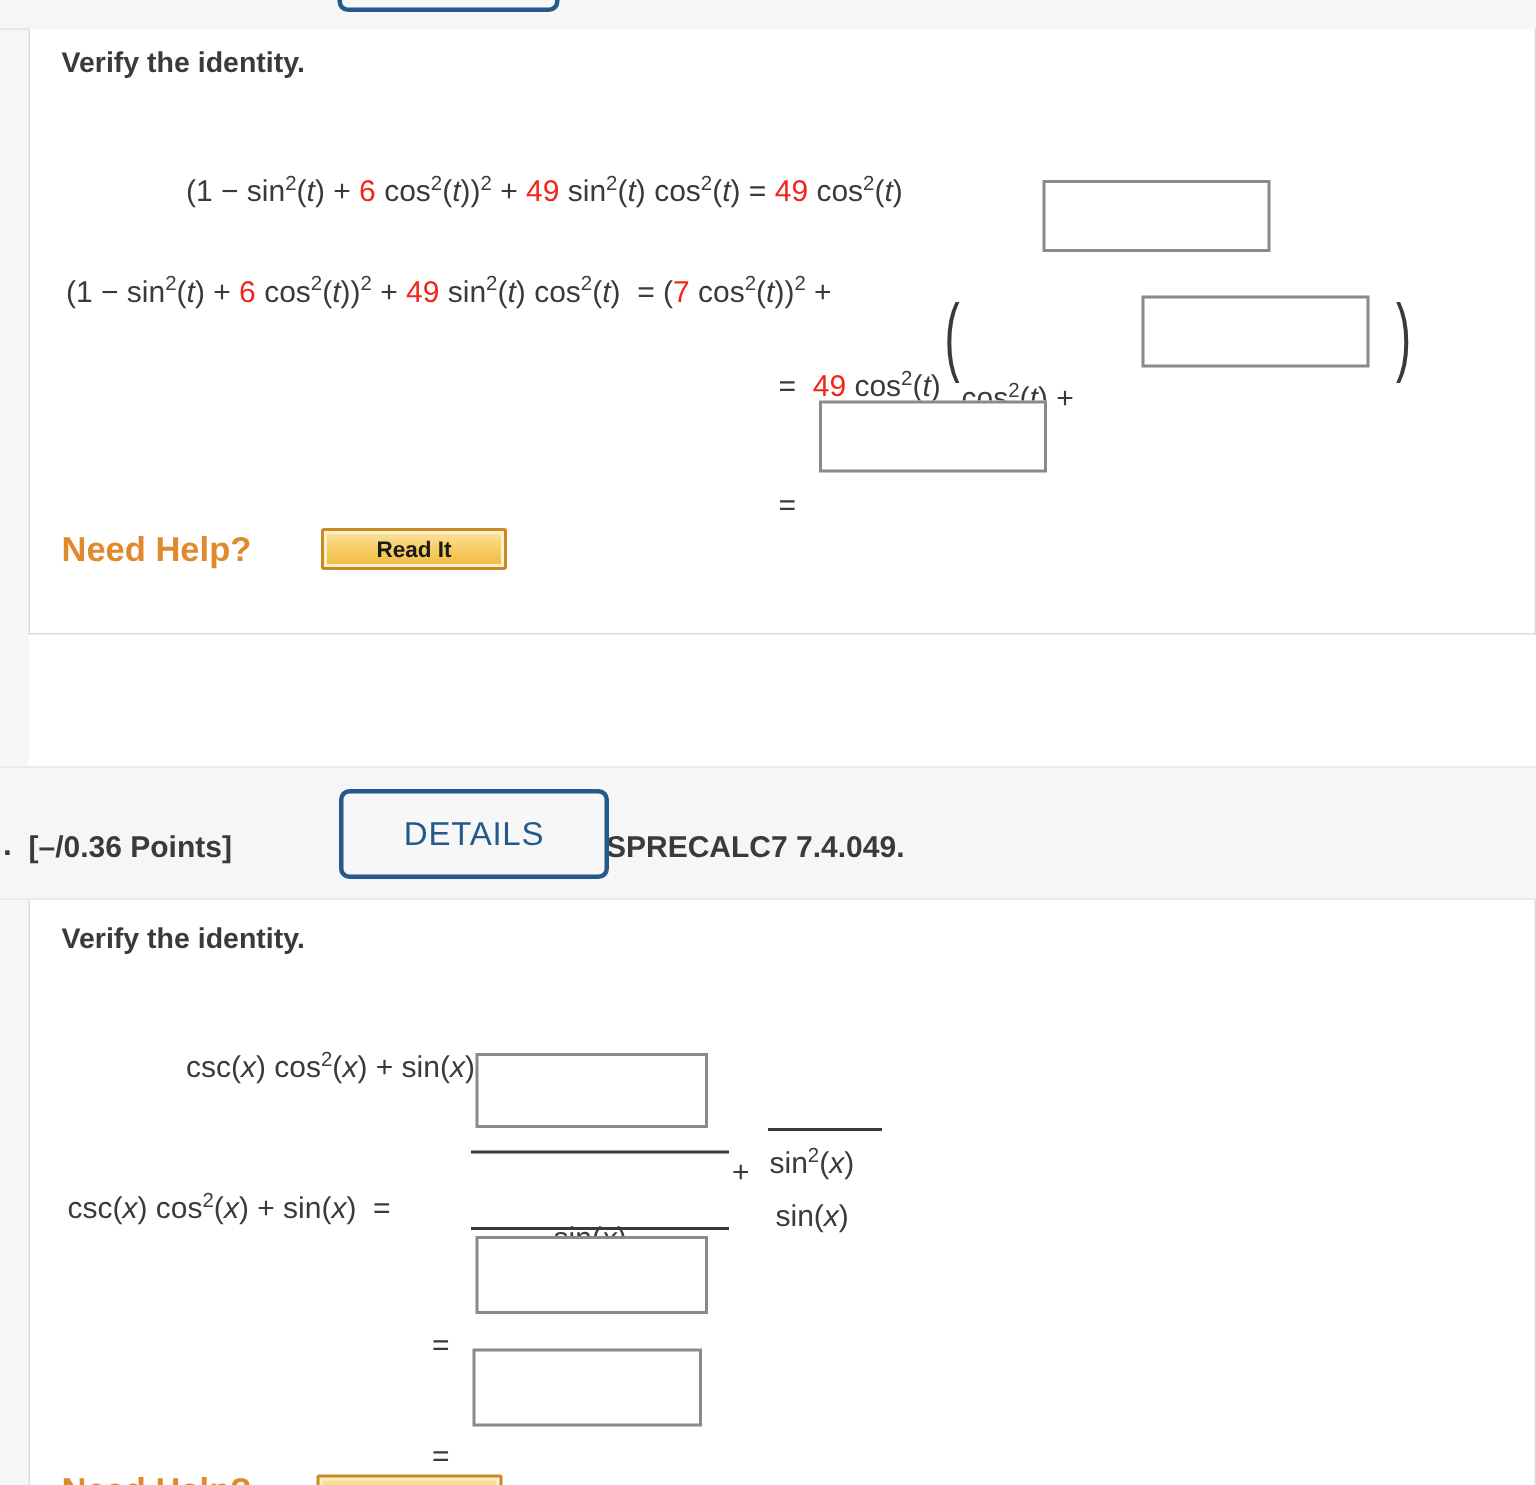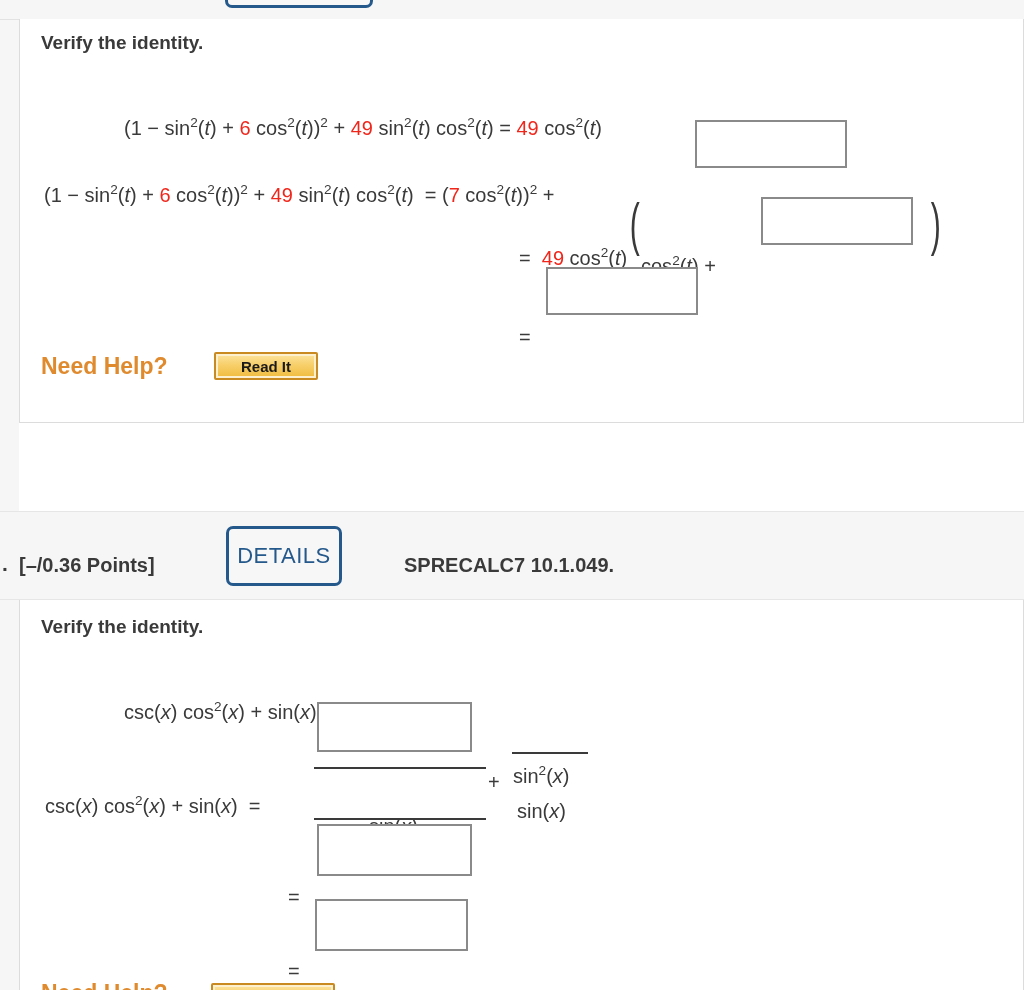--- a/index.html
+++ b/index.html
@@ -93,21 +93,21 @@
     top: 42px;
     font-size: 20px;
     font-weight: bold;
     color: #3a3a3a;
     white-space: nowrap;
   }
   .details-btn {
     position: absolute;
     left: 226px;
     top: 526px;
-    width: 116px;
+    width: 180px;
     height: 60px;
     border: 3px solid #25598c;
     border-radius: 7px;
     background: #f7f7f7;
     color: #25598c;
     font-size: 22px;
     font-weight: normal;
     letter-spacing: 0.5px;
     display: flex;
     align-items: center;
@@ -177,21 +177,21 @@
   
   .needhelp-label {
     position: absolute;
     font-size: 23px;
     font-weight: bold;
     color: #e08A2e;
     white-space: nowrap;
   }
   .readit-btn {
     position: absolute;
-    width: 104px;
+    width: 124px;
     height: 28px;
     border: 2px solid #c98a22;
     border-radius: 2px;
     background: linear-gradient(to bottom, #fde4a0 0%, #f7cf6a 45%, #f0bb3e 100%);
     box-shadow: inset 0 0 0 2px #fdf0cf;
     box-sizing: border-box;
     display: flex;
     align-items: center;
     justify-content: center;
     font-size: 15px;
@@ -255,21 +255,21 @@
 <div class="ansbox" style="left:546px; top:267px; width:152px; height:48px;"></div>
 
 <div class="needhelp-label" style="left:41px; top:353px;">Need Help?</div>
 <div class="readit-btn" style="left:214px; top:352px;">
   <span>Read It</span>
 </div>
 
 <div class="section-header">
   <div class="hdr-bullet">.</div>
   <div class="hdr-points">[–/0.36 Points]</div>
-  <div class="hdr-code">SPRECALC7 10.1.049.</div>
+  <div class="hdr-code">SPRECALC7 7.4.049.</div>
 </div>
 <div class="details-btn">
   <span>DETAILS</span>
 </div>
 
 <div class="card card-2"></div>
 
 <div class="prompt" style="left:41px; top:616px;">Verify the identity.</div>
 
 <div class="mq" style="position:absolute; left:124px; top:658px;">csc(<span class="it">x</span>) cos<sup class="exp">2</sup>(<span class="it">x</span>) + sin(<span class="it">x</span>) = csc(<span class="it">x</span>)</div>

